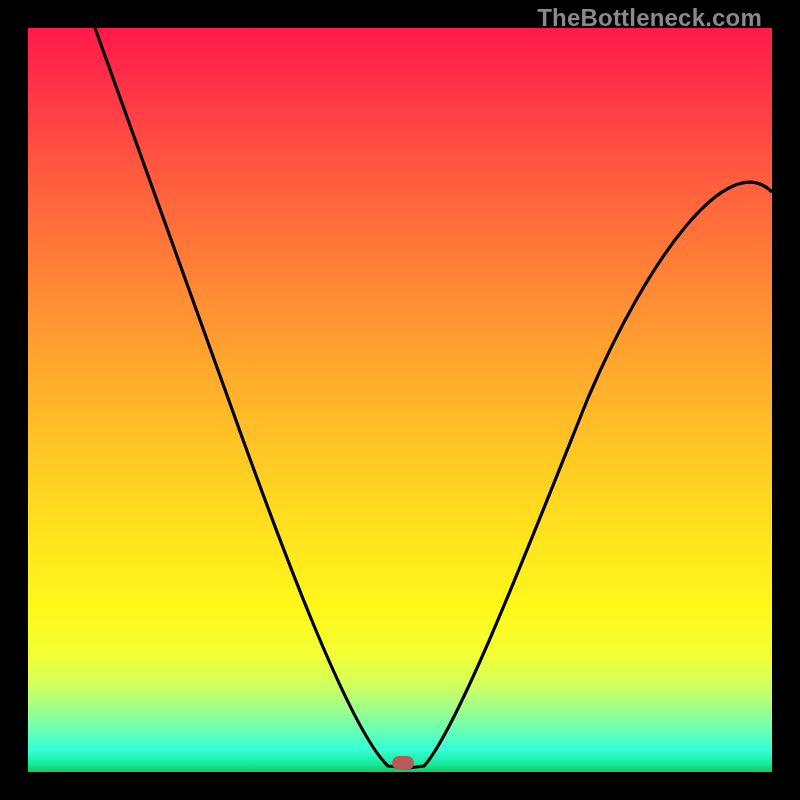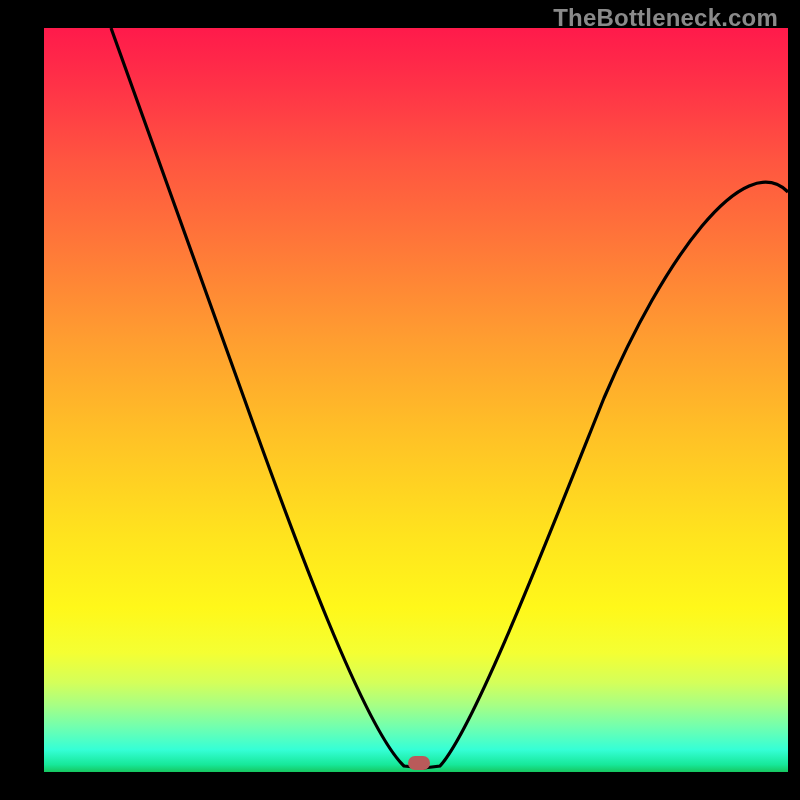--- a/index.html
+++ b/index.html
@@ -1,16 +1,16 @@
 <!DOCTYPE html>
 <html><head>
 <meta charset="utf-8">
 <style>
   html,body{margin:0;padding:0;width:800px;height:800px;background:#000;overflow:hidden}
-  .frame{position:absolute;left:16px;top:0;width:776px;height:800px;background:#000}
+  .frame{position:absolute;left:0;top:0;width:776px;height:800px;background:#000}
   .plot{position:absolute;left:28px;top:28px;width:744px;height:744px;
     background:linear-gradient(to bottom,
       #ff1a4b 0%,
       #ff3347 8%,
       #ff5640 18%,
       #ff7a38 30%,
       #ff9e30 42%,
       #ffc226 55%,
       #ffe31e 68%,
       #fff81a 78%,

